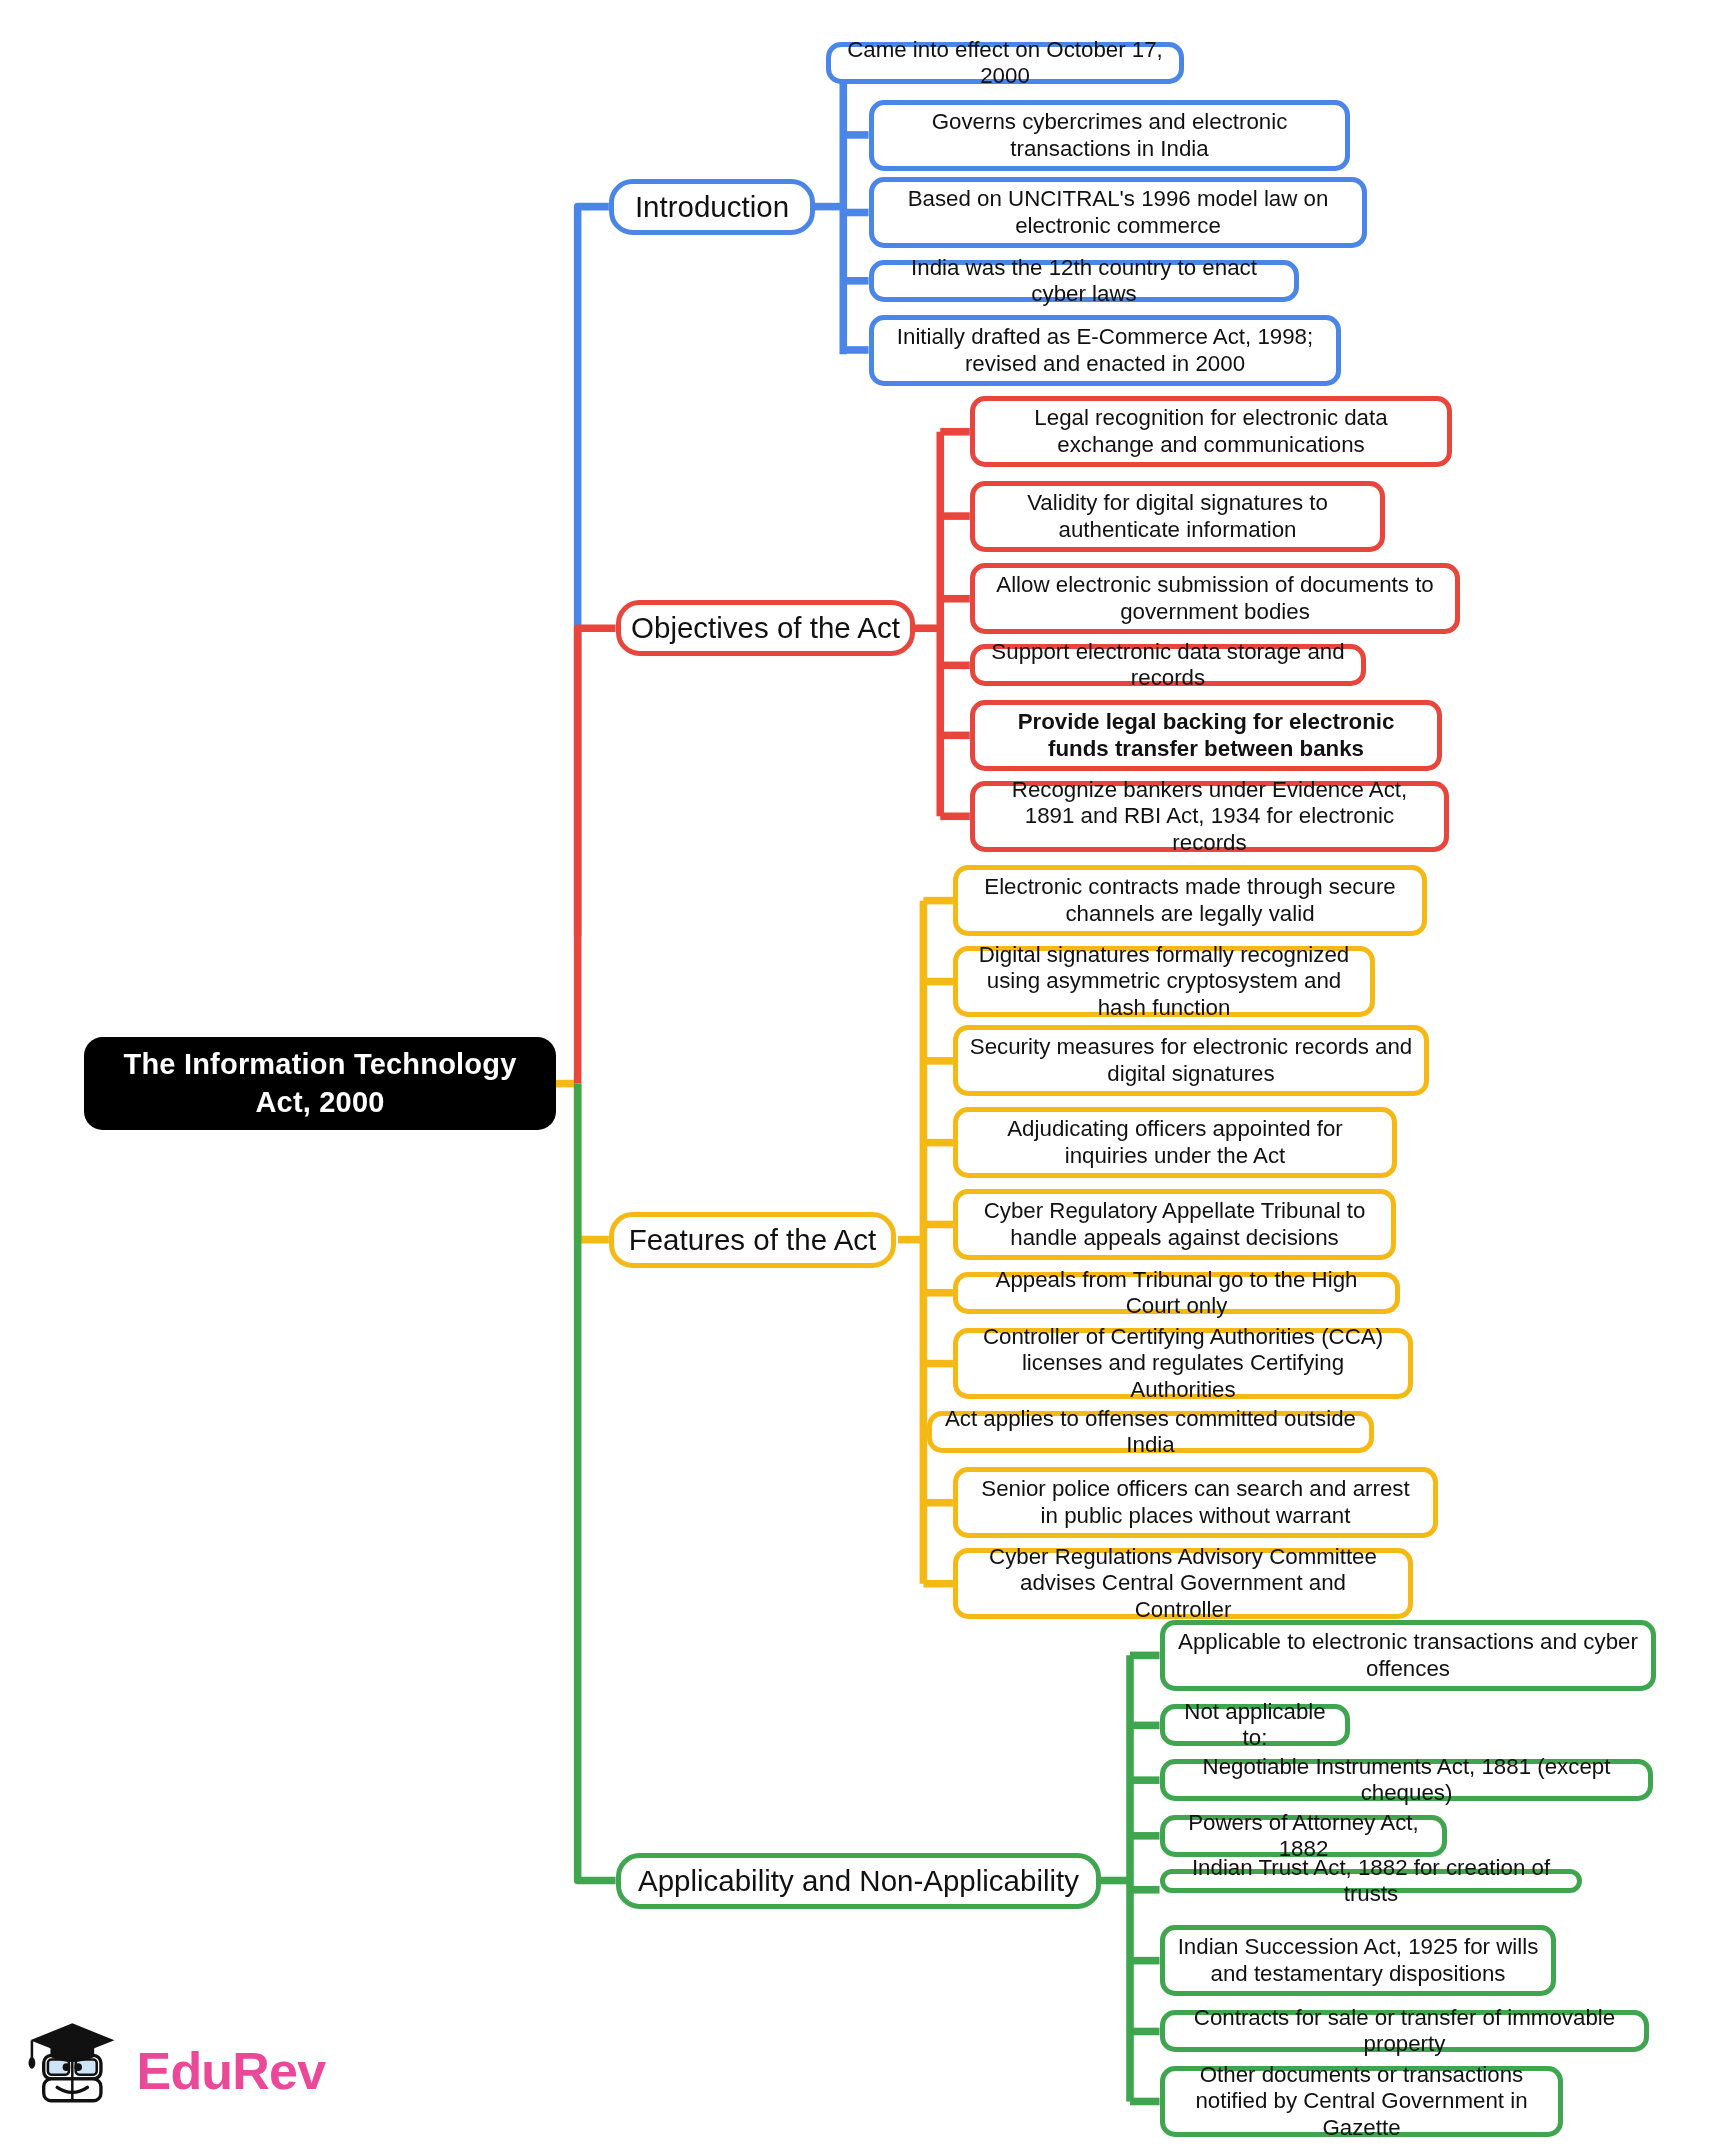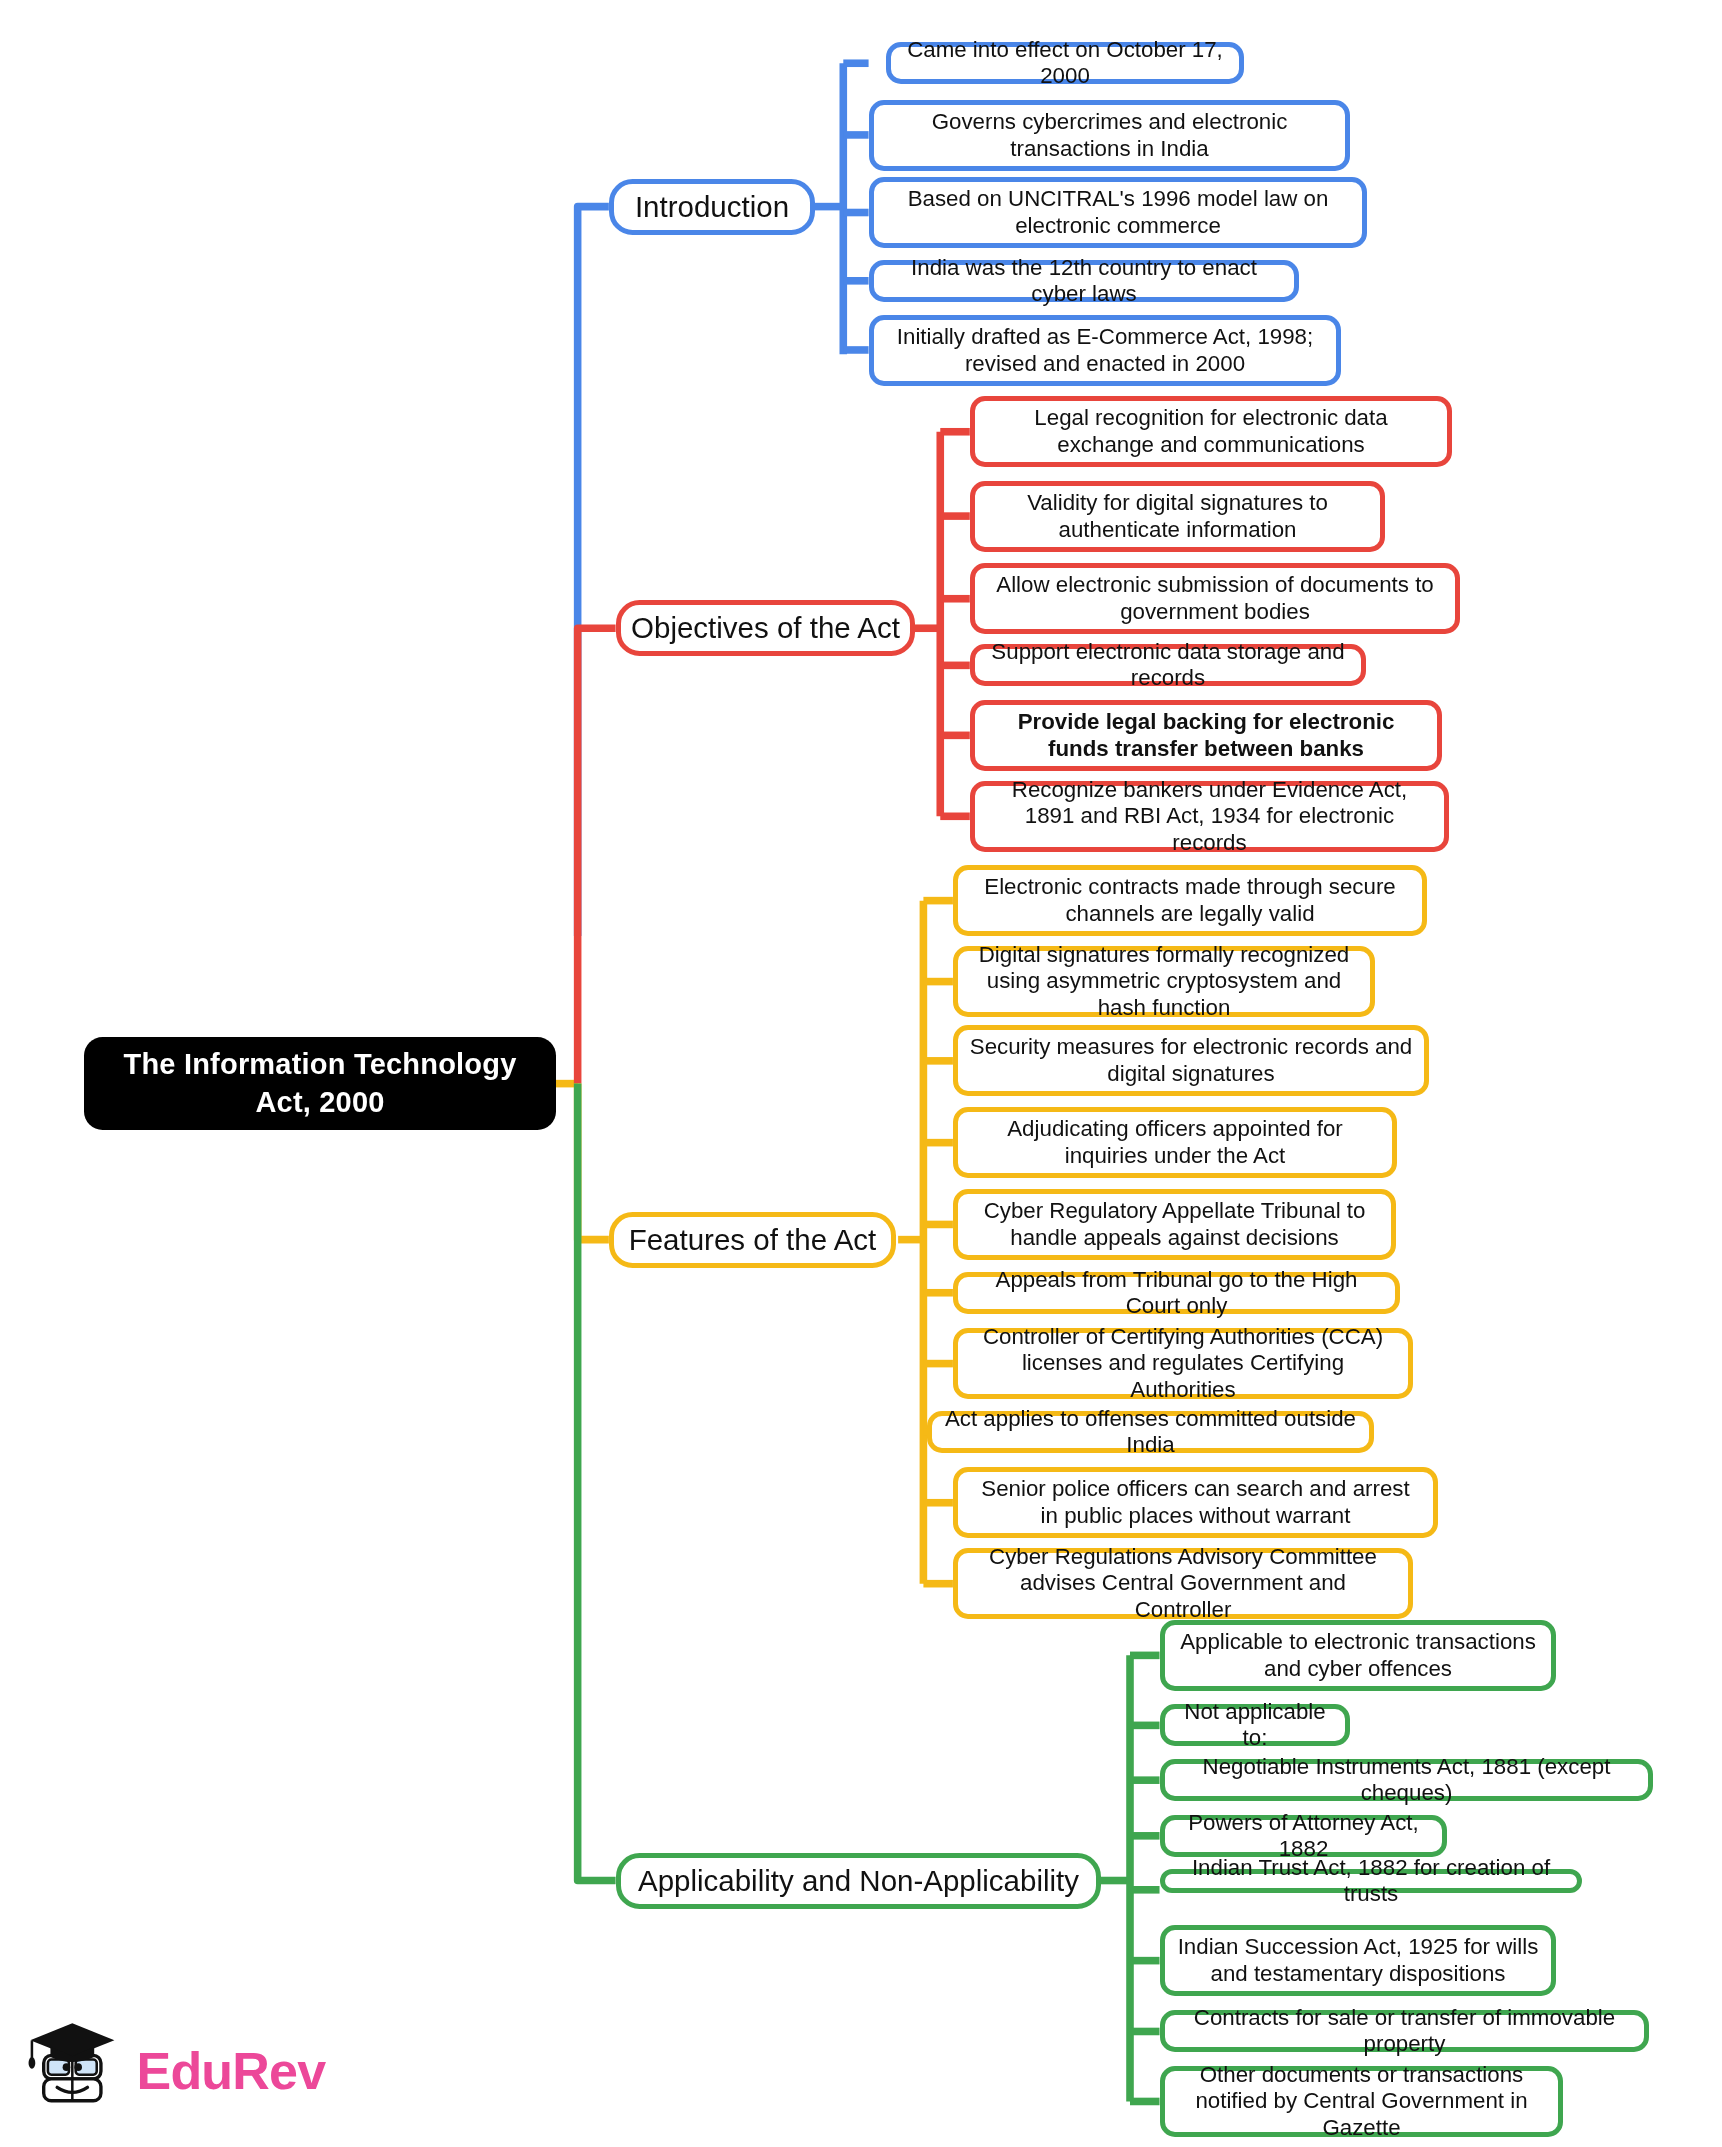--- a/index.html
+++ b/index.html
@@ -161,21 +161,21 @@
     <path d="M 1340 2241 L 1375 2241" stroke="#3FA64F" stroke-width="9"></path>
     <path d="M 1340 2325 L 1375 2325" stroke="#3FA64F" stroke-width="9"></path>
     <path d="M 1340 2409 L 1375 2409" stroke="#3FA64F" stroke-width="9"></path>
     <path d="M 1340 2492 L 1375 2492" stroke="#3FA64F" stroke-width="9"></path>
   </svg>
 
   <div class="root-node" style="left:84px; top:1037px; width:472px; height:93px;">The Information Technology Act, 2000</div>
 
   <div class="node branch-node c-blue" style="left:609px; top:179px; width:206px; height:56px;">Introduction</div>
 
-  <div class="node leaf-node c-blue" style="left:886px; top:42px; width:358px; height:42px;">Came into effect on October 17, 2000</div>
+  <div class="node leaf-node c-blue" style="left:826px; top:42px; width:358px; height:42px;">Came into effect on October 17, 2000</div>
 
   <div class="node leaf-node c-blue" style="left:869px; top:100px; width:481px; height:71px;">Governs cybercrimes and electronic transactions in India</div>
 
   <div class="node leaf-node c-blue" style="left:869px; top:177px; width:498px; height:71px;">Based on UNCITRAL's 1996 model law on electronic commerce</div>
 
   <div class="node leaf-node c-blue" style="left:869px; top:260px; width:430px; height:42px;">India was the 12th country to enact cyber laws</div>
 
   <div class="node leaf-node c-blue" style="left:869px; top:315px; width:472px; height:71px;">Initially drafted as E-Commerce Act, 1998; revised and enacted in 2000</div>
 
   <div class="node branch-node c-red" style="left:616px; top:600px; width:299px; height:56px;">Objectives of the Act</div>
@@ -209,21 +209,21 @@
   <div class="node leaf-node c-yellow" style="left:953px; top:1328px; width:460px; height:71px;">Controller of Certifying Authorities (CCA) licenses and regulates Certifying Authorities</div>
 
   <div class="node leaf-node c-yellow" style="left:927px; top:1411px; width:447px; height:42px;">Act applies to offenses committed outside India</div>
 
   <div class="node leaf-node c-yellow" style="left:953px; top:1467px; width:485px; height:71px;">Senior police officers can search and arrest in public places without warrant</div>
 
   <div class="node leaf-node c-yellow" style="left:953px; top:1548px; width:460px; height:71px;">Cyber Regulations Advisory Committee advises Central Government and Controller</div>
 
   <div class="node branch-node c-green" style="left:616px; top:1853px; width:485px; height:56px;">Applicability and Non-Applicability</div>
 
-  <div class="node leaf-node c-green" style="left:1160px; top:1620px; width:396px; height:71px;">Applicable to electronic transactions and cyber offences</div>
+  <div class="node leaf-node c-green" style="left:1160px; top:1620px; width:496px; height:71px;">Applicable to electronic transactions and cyber offences</div>
 
   <div class="node leaf-node c-green" style="left:1160px; top:1704px; width:190px; height:42px;">Not applicable to:</div>
 
   <div class="node leaf-node c-green" style="left:1160px; top:1759px; width:493px; height:42px;">Negotiable Instruments Act, 1881 (except cheques)</div>
 
   <div class="node leaf-node c-green" style="left:1160px; top:1815px; width:287px; height:42px;">Powers of Attorney Act, 1882</div>
 
   <div class="node leaf-node c-green" style="left:1160px; top:1869px; width:422px; height:24px;">Indian Trust Act, 1882 for creation of trusts</div>
 
   <div class="node leaf-node c-green" style="left:1160px; top:1925px; width:396px; height:71px;">Indian Succession Act, 1925 for wills and testamentary dispositions</div>

